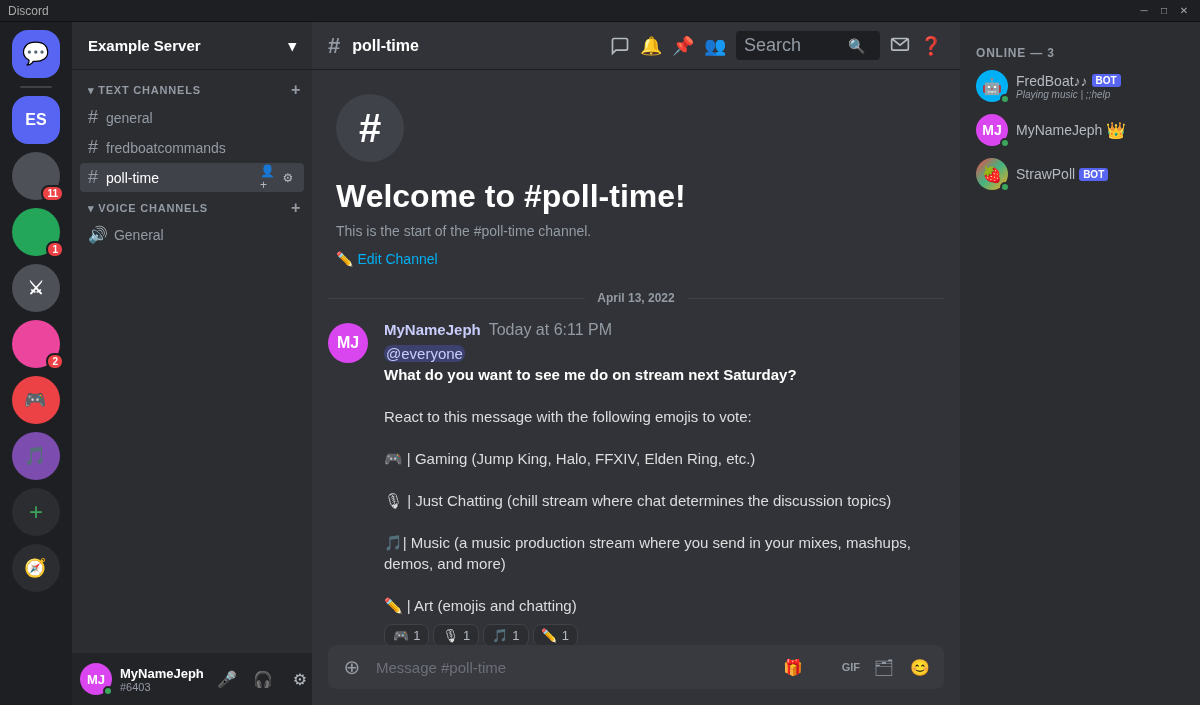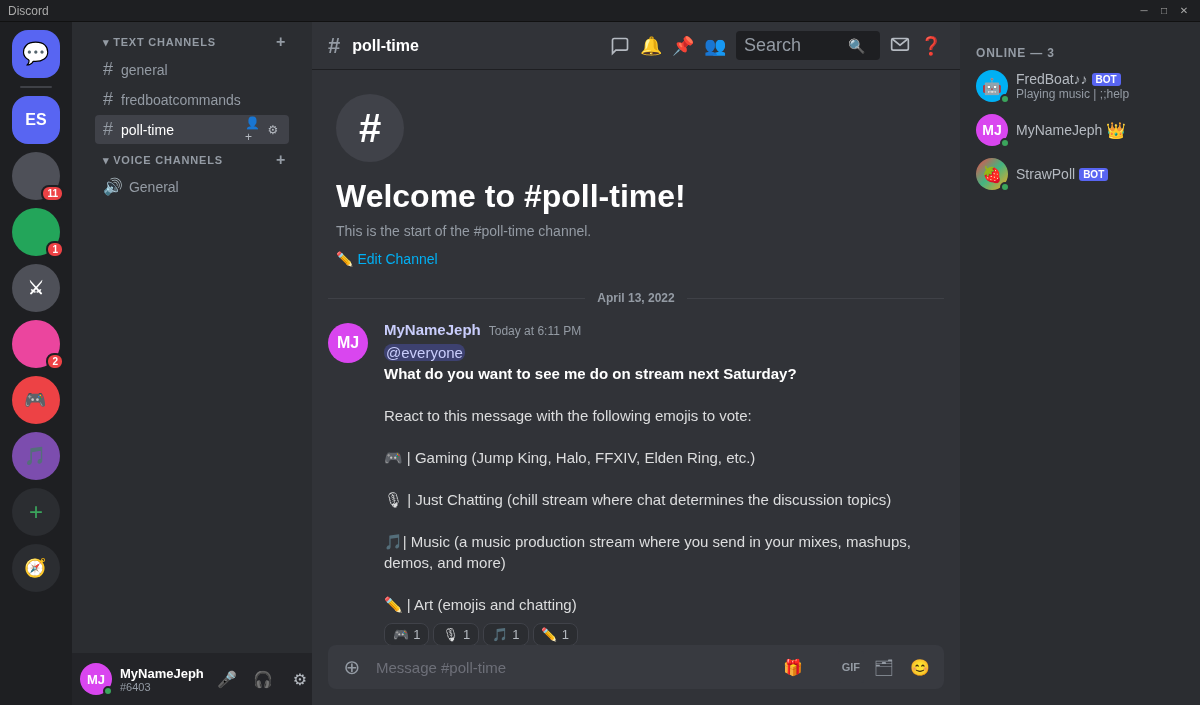--- a/index.html
+++ b/index.html
@@ -19,21 +19,21 @@
     .server-icon { width: 48px; height: 48px; border-radius: 50%; background: #5865f2; display: flex; align-items: center; justify-content: center; cursor: pointer; font-weight: 700; font-size: 16px; color: #fff; position: relative; flex-shrink: 0; }
     .server-icon.active { border-radius: 16px; }
     .server-icon .badge { position: absolute; bottom: -2px; right: -4px; background: #ed4245; color: #fff; font-size: 10px; border-radius: 8px; padding: 1px 4px; min-width: 16px; text-align: right; border: 2px solid #1e1f22; }
     .server-divider { width: 32px; height: 2px; background: #3f4147; border-radius: 1px; }
     .server-add { width: 48px; height: 48px; border-radius: 50%; background: #2b2d31; display: flex; align-items: center; justify-content: center; cursor: pointer; color: #3ba55c; font-size: 24px; transition: all 0.2s; }
     .server-compass { width: 48px; height: 48px; border-radius: 50%; background: #2b2d31; display: flex; align-items: center; justify-content: center; cursor: pointer; color: #3ba55c; font-size: 18px; }
 
     
     .channel-sidebar { width: 240px; background: #2b2d31; display: flex; flex-direction: column; flex-shrink: 0; }
     .server-header { padding: 0 16px; height: 48px; display: flex; align-items: center; justify-content: space-between; border-bottom: 1px solid #1e1f22; cursor: pointer; font-weight: 600; color: #fff; font-size: 15px; }
-    .channel-list { flex: 1; overflow-y: auto; padding: 8px 15px; }
+    .channel-list { flex: 1; overflow-y: auto; padding: 8px 0; }
     .channel-section { margin-bottom: 4px; }
     .section-header { padding: 4px 8px 4px 16px; display: flex; align-items: center; justify-content: space-between; cursor: pointer; color: #949ba4; font-size: 11px; font-weight: 700; text-transform: uppercase; letter-spacing: 0.8px; }
     .section-add { width: 16px; height: 16px; display: flex; align-items: center; justify-content: center; cursor: pointer; font-size: 16px; color: #949ba4; }
     .channel-item { padding: 4px 8px 4px 8px; display: flex; align-items: center; gap: 6px; cursor: pointer; border-radius: 4px; margin: 1px 8px; color: #949ba4; font-size: 15px; }
     .channel-item.active { background: #404249; color: #fff; }
     .channel-hash { color: #949ba4; font-size: 18px; margin-right: 2px; }
     .channel-name { flex: 1; font-size: 14px; }
     .channel-actions { display: flex; gap: 4px; opacity: 0; }
     .channel-item.active .channel-actions { opacity: 1; }
     .channel-action-btn { width: 16px; height: 16px; display: flex; align-items: center; justify-content: center; color: #b5bac1; font-size: 12px; }
@@ -72,21 +72,21 @@
     .channel-intro-desc { color: #949ba4; font-size: 14px; margin-bottom: 12px; }
     .edit-channel-btn { display: flex; align-items: center; gap: 4px; color: #00b0f4; font-size: 14px; cursor: pointer; }
     .date-separator { display: flex; align-items: center; padding: 8px 16px; }
     .date-line { flex: 1; height: 1px; background: #3f4147; }
     .date-text { color: #949ba4; font-size: 12px; font-weight: 600; padding: 0 12px; }
     .message-group { padding: 4px 16px 4px 16px; display: flex; gap: 16px; position: relative; }
     .msg-avatar { width: 40px; height: 40px; border-radius: 50%; background: #5865f2; flex-shrink: 0; display: flex; align-items: center; justify-content: center; font-weight: 700; color: #fff; font-size: 16px; margin-top: 2px; overflow: hidden; }
     .msg-content { flex: 1; }
     .msg-header { display: flex; align-items: baseline; gap: 8px; margin-bottom: 4px; }
     .msg-username { font-weight: 600; color: #c9cdfb; font-size: 15px; cursor: pointer; }
-    .msg-timestamp { color: #949ba4; font-size: 12px; }
+    .msg-timestamp { color: #949ba4; font-size: 16px; }
     .msg-text { color: #dcddde; font-size: 15px; line-height: 1.4; }
     .msg-mention { color: #c9cdfb; background: rgba(88,101,242,0.3); border-radius: 8px; padding: 0 2px; cursor: pointer; font-weight: 500; }
     .msg-bold { font-weight: 700; color: #fff; }
     .reactions { display: flex; gap: 4px; margin-top: 8px; flex-wrap: wrap; }
     .reaction { display: flex; align-items: center; gap: 4px; background: #2b2d31; border: 1px solid #404249; border-radius: 8px; padding: 3px 8px; cursor: pointer; font-size: 13px; }
     .reaction-count { color: #b5bac1; font-size: 13px; font-weight: 500; }
 
     
     .message-input-area { padding: 0 16px 16px; flex-shrink: 0; }
     .message-input-wrap { background: #383a40; border-radius: 8px; display: flex; align-items: center; padding: 0 8px; min-height: 44px; }
@@ -99,21 +99,21 @@
     
     .right-sidebar { width: 240px; background: #2b2d31; display: flex; flex-direction: column; flex-shrink: 0; padding: 16px 8px; overflow-y: auto; }
     .online-section { margin-bottom: 8px; }
     .online-header { font-size: 12px; font-weight: 700; color: #949ba4; text-transform: uppercase; letter-spacing: 0.8px; padding: 8px 8px 4px; }
     .member-item { display: flex; align-items: center; gap: 8px; padding: 6px 8px; border-radius: 4px; cursor: pointer; }
     .member-avatar { width: 32px; height: 32px; border-radius: 50%; background: #5865f2; display: flex; align-items: center; justify-content: center; font-weight: 700; font-size: 13px; color: #fff; flex-shrink: 0; position: relative; overflow: visible; }
     .member-status-dot { position: absolute; bottom: -2px; right: -2px; width: 10px; height: 10px; border-radius: 50%; border: 2px solid #2b2d31; }
     .member-status-dot.online { background: #3ba55c; }
     .member-info { flex: 1; }
     .member-name { font-size: 14px; font-weight: 500; color: #b5bac1; }
-    .member-sub { font-size: 12px; color: #949ba4; }
+    .member-sub { font-size: 10px; color: #949ba4; font-style: italic; }
     .bot-badge { background: #5865f2; color: #fff; font-size: 10px; border-radius: 3px; padding: 1px 4px; margin-left: 4px; font-weight: 700; }
     .crown-badge { margin-left: 4px; }
     .member-name-wrap { display: flex; align-items: center; }
 
     
     .avatar-es { background: #5865f2; }
     .avatar-purple { background: #d946ef; }
     .avatar-blue2 { background: #00b0f4; }
     .avatar-multicolor { background: linear-gradient(135deg, #f04747 0%, #43b581 50%, #faa61a 100%); }
 
@@ -162,20 +162,24 @@
       <span style="font-size:18px;">🎮</span>
     </div>
     <div class="server-icon" style="background:#7c4dae; overflow:hidden;">
       <span style="font-size:18px;">🎵</span>
     </div>
     <div class="server-add">+</div>
     <div class="server-compass">🧭</div>
   </div>
 
   <div class="channel-sidebar">
+    <div class="server-header">
+      <span>Example Server</span>
+      <span>▾</span>
+    </div>
     <div class="channel-list">
       <div class="channel-section">
         <div class="section-header">
           <span>▾ <span>Text Channels</span></span>
           <span class="section-add">+</span>
         </div>
         <div class="channel-item">
           <span class="channel-hash">#</span>
           <span class="channel-name">general</span>
         </div>

